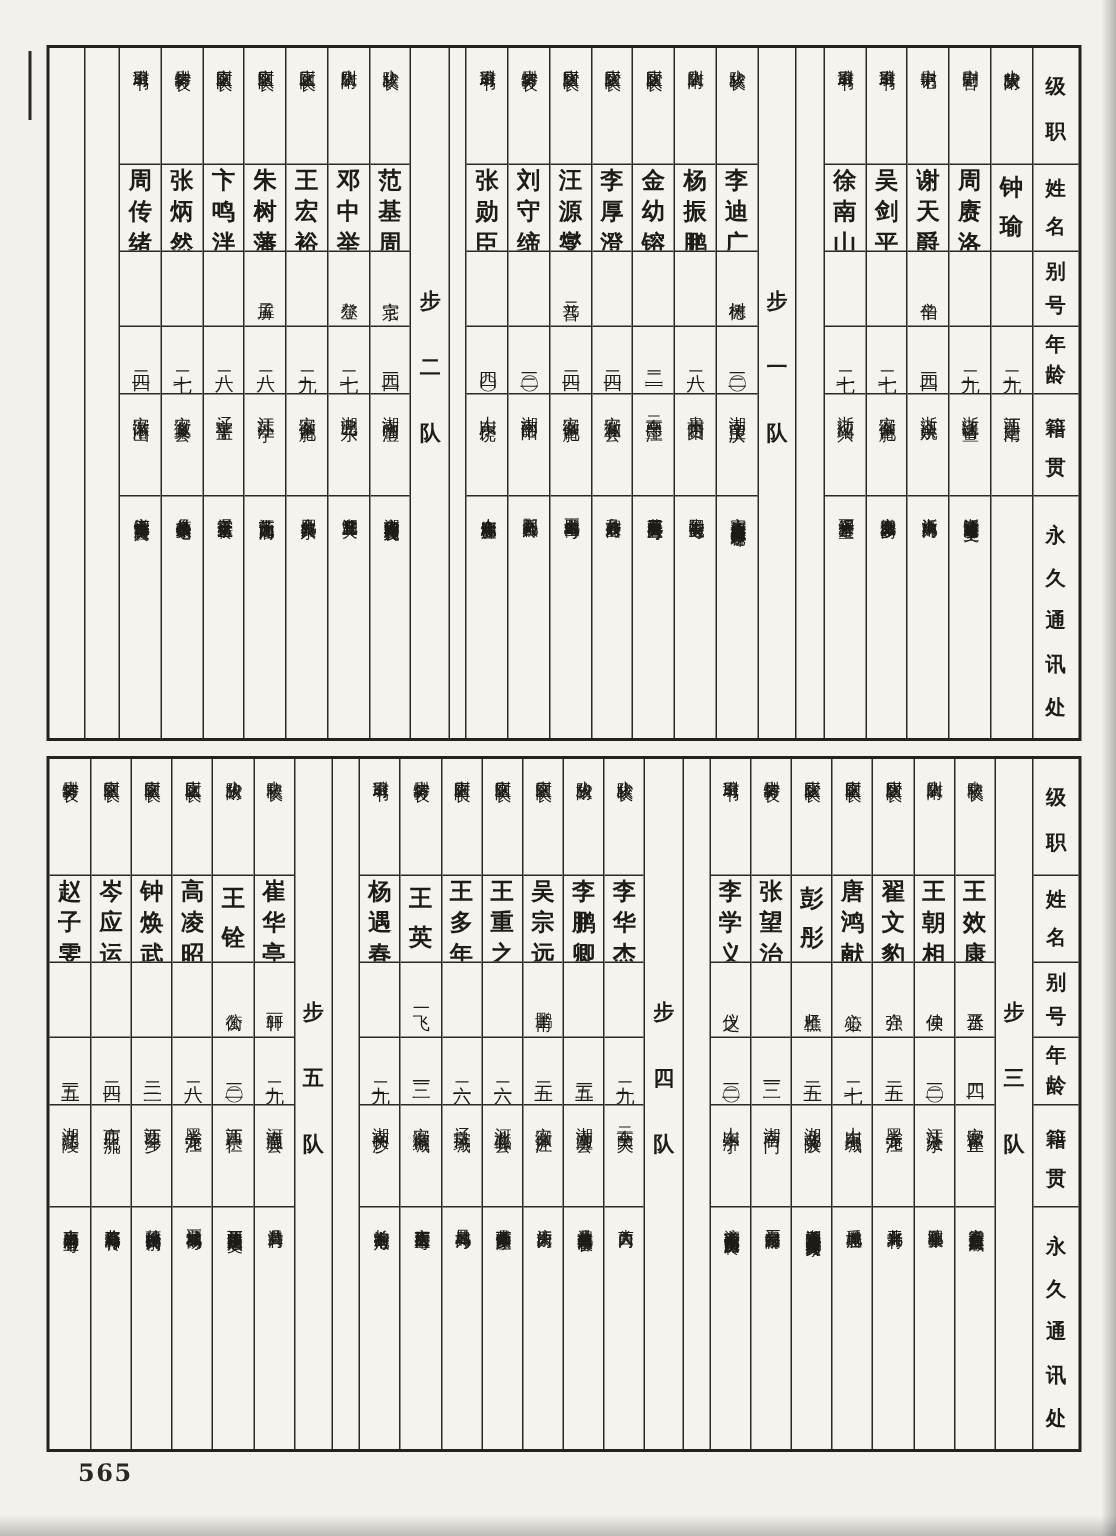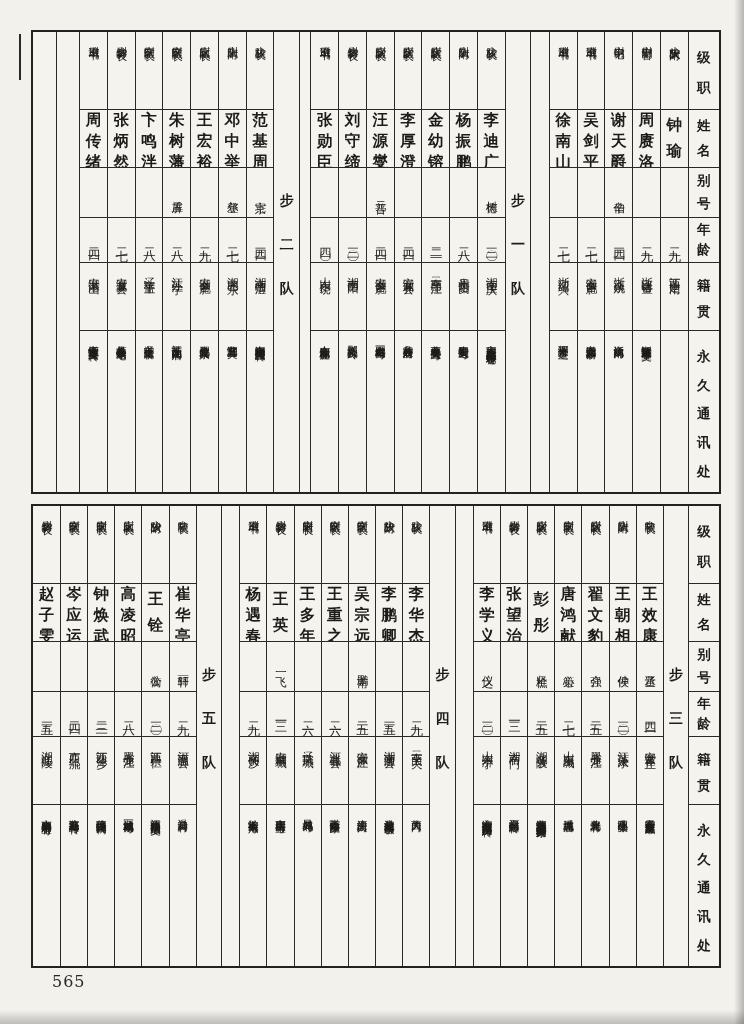--- a/index.html
+++ b/index.html
@@ -59,21 +59,21 @@
             align-items:center;font-weight:bold;font-size:15.5px;}
 
   .hcell{display:flex;flex-direction:column;justify-content:space-evenly;
          align-items:center;font-size:13.5px;font-weight:bold;}
 
   .col.unit,.col.spacer,.col.spacer_narrow,.col.spacer_wide{justify-content:flex-start;}
   .unit-inner{display:flex;flex-direction:column;align-items:center;
               padding-top:160px;gap:26px;font-size:14px;font-weight:bold;}
 
   .page-number{position:absolute;left:52px;top:972px;font-size:16px;
-               color:#2a2824;letter-spacing:1px;}
+               color:#2a2824;letter-spacing:1px;font-weight:bold;}
 </style>
 </head>
 <body>
 
 <div class="page">
   <div class="artifact-line"></div>
   <div class="block" id="block-0">
       <div class="col header">
         <div class="cell hcell c-rank">
           <span>级</span>

